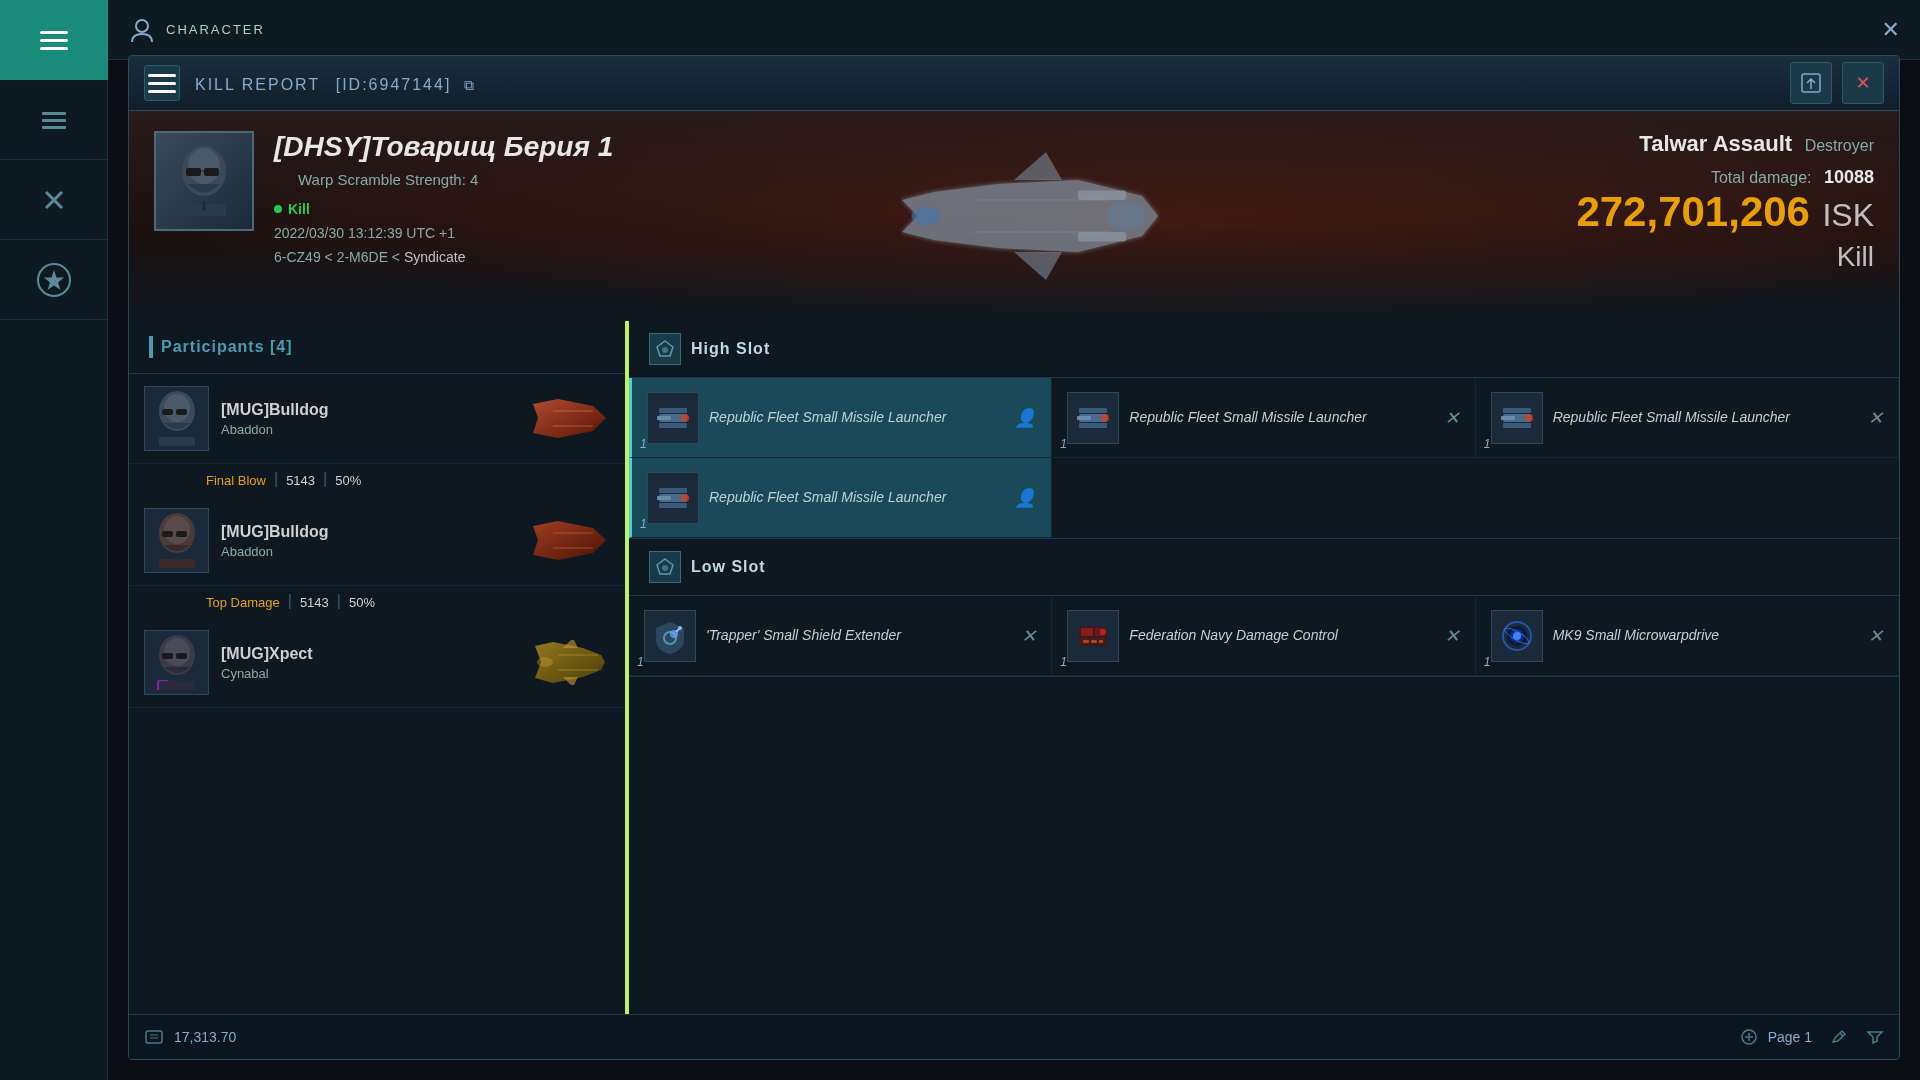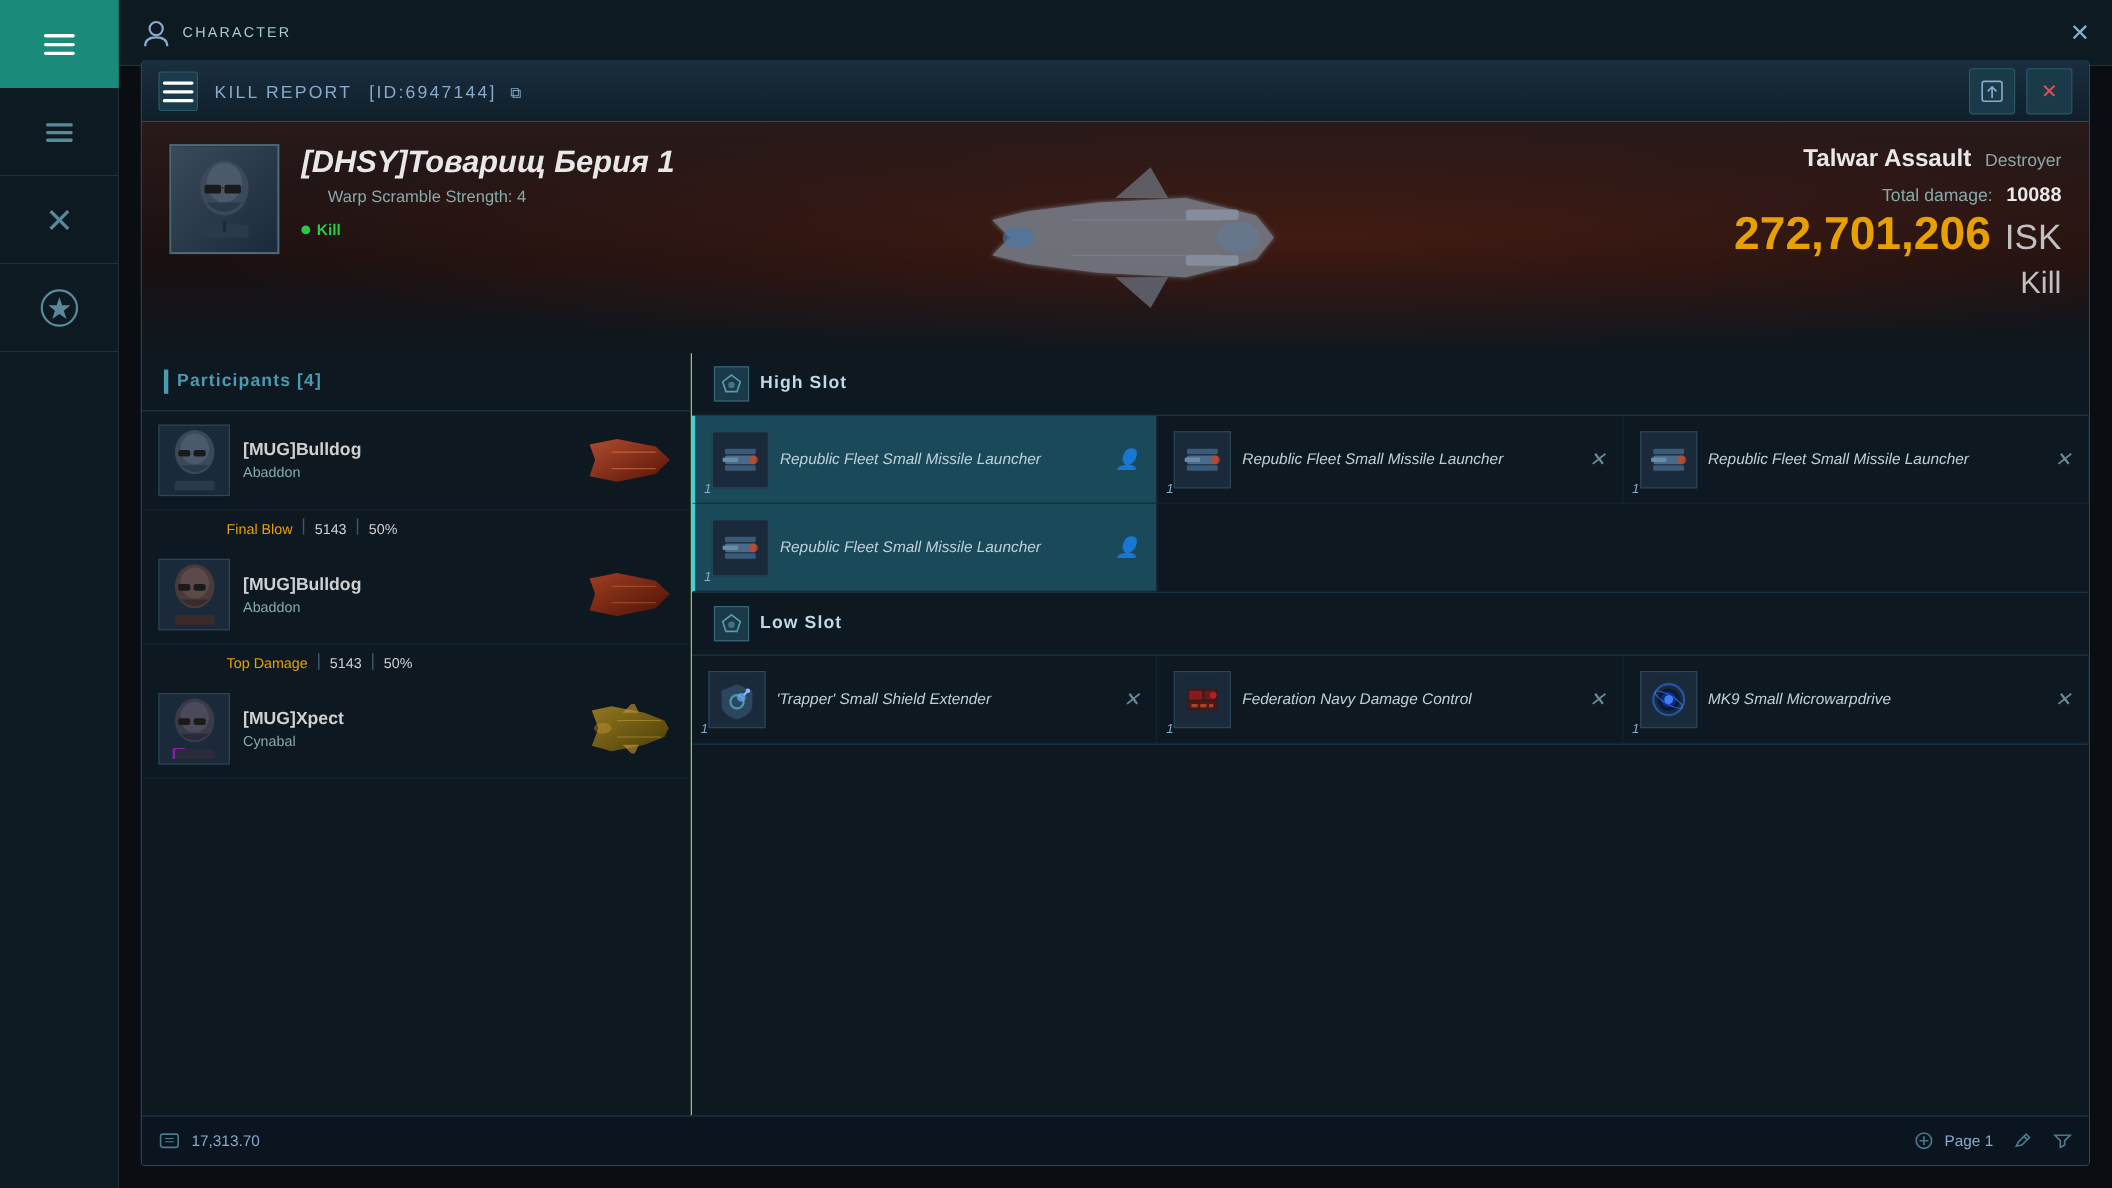--- a/index.html
+++ b/index.html
@@ -330,21 +330,21 @@
     .bottom-panel {
       display: flex;
       height: calc(100% - 265px);
       overflow: hidden;
     }
 
     
     .participants-panel {
       width: 500px;
       background: #0d1820;
-      border-right: 1px solid #bef264;
+      border-right: 4px solid #bef264;
       overflow-y: auto;
       flex-shrink: 0;
     }
 
     .panel-header {
       padding: 15px 20px;
       border-bottom: 1px solid #1e3a4a;
       display: flex;
       align-items: center;
       gap: 8px;
@@ -679,20 +679,24 @@
         </div>
       </div>
 
       <div class="pilot-info">
         <div class="pilot-name">[DHSY]Товарищ Берия 1</div>
         <div class="pilot-stat">Warp Scramble Strength: 4</div>
         <div class="kill-badge">
           <div class="kill-dot"></div>
           <span class="kill-label">Kill</span>
         </div>
+        <div class="kill-time">2022/03/30 13:12:39 UTC +1</div>
+        <div class="kill-location">
+          <span>6-CZ49 &lt; 2-M6DE &lt; </span><span class="syndicate">Syndicate</span>
+        </div>
       </div>
 
       <div class="ship-area">
         <svg class="ship-silhouette" viewBox="0 0 400 200">
 
           <defs>
             <filter id="glow">
               <feGaussianBlur stdDeviation="3" result="blur"></feGaussianBlur>
               <feMerge>
                   <feMergeNode in="blur"></feMergeNode>

